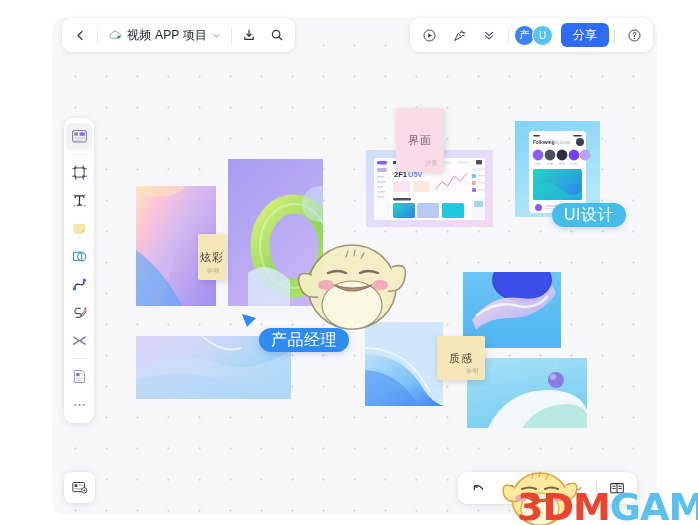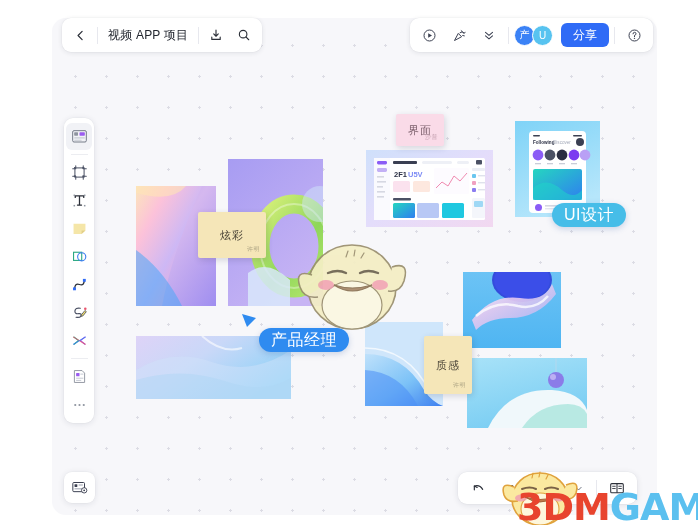--- a/index.html
+++ b/index.html
@@ -32,21 +32,21 @@
     padding: 0 4px;
   }
   .tb-btn {
     height: 26px; min-width: 28px; display: flex; align-items: center;
     justify-content: center; border-radius: 6px; cursor: pointer;
     color: #2b2f38;
   }
   .tb-sep { width: 1px; height: 17px; background: #e7e8ee; margin: 0 3px; }
   #proj-chip {
     display: flex; align-items: center; gap: 5px; padding: 0 7px; height: 26px;
-    border-radius: 6px; cursor: pointer; flex-direction: column;
+    border-radius: 6px; cursor: pointer;
   }
   #proj-name { font-size: 12px; color: #22262f; letter-spacing: .2px; white-space: nowrap; }
 
   
   #topbar-right {
     position: absolute; left: 410px; top: 18px;
     height: 34px; display: flex; align-items: center;
     background: #fff; border-radius: 9px;
     box-shadow: 0 1px 5px rgba(30,35,60,.10), 0 0 0 .5px rgba(0,0,0,.03);
     padding: 0 5px; gap: 2px;
@@ -353,31 +353,31 @@
         <ellipse cx="62" cy="80" rx="30" ry="24" fill="#fbf8e2" stroke="#9a8f6e" stroke-width="1.2"></ellipse>
         <path d="M38 48 Q48 44 56 48" stroke="#6e6450" stroke-width="2.4" fill="none" stroke-linecap="round"></path>
         <path d="M70 48 Q78 44 88 48" stroke="#6e6450" stroke-width="2.4" fill="none" stroke-linecap="round"></path>
         <ellipse cx="36" cy="60" rx="8" ry="5" fill="#f19ab0" opacity="0.85"></ellipse>
         <ellipse cx="90" cy="60" rx="8" ry="5" fill="#f19ab0" opacity="0.85"></ellipse>
         <path d="M44 60 Q62 72 82 60 Q62 66 44 60 Z" fill="#a98a6a" stroke="#8a7254" stroke-width="1.2"></path>
         <path d="M56 32 L58 26 M64 31 L65 25 M71 33 L74 28" stroke="#9a8f6e" stroke-width="1.2" stroke-linecap="round"></path>
       </g>
     </svg>
 
-    <div class="sticky" style="left:146px;top:194px;width:68px;height:46px;background:#f5e6b8">
+    <div class="sticky" style="left:146px;top:216px;width:28px;height:46px;background:#f5e6b8">
       <span class="title">炫彩</span>
       <span class="sub">许明</span>
     </div>
 
-    <div class="sticky pink" style="left:344px;top:96px;width:48px;height:32px;background:#fadbe8">
+    <div class="sticky pink" style="left:344px;top:90px;width:48px;height:64px;background:#fadbe8">
       <span class="title">界面</span>
       <span class="sub">沙普</span>
     </div>
 
-    <div class="sticky" style="left:372px;top:318px;width:48px;height:58px;background:#f5e6b8">
+    <div class="sticky" style="left:385px;top:318px;width:48px;height:44px;background:#f5e6b8">
       <span class="title">质感</span>
       <span class="sub">许明</span>
     </div>
 
     <div class="pill" style="left:500px;top:185px;background:#46bde8">
       <span>UI设计</span>
     </div>
 
     <div class="pill" style="left:207px;top:310px;background:#2f8bf0">
       <span>产品经理</span>

